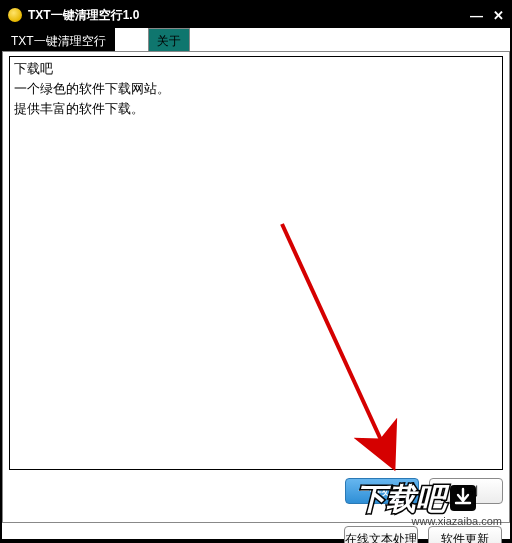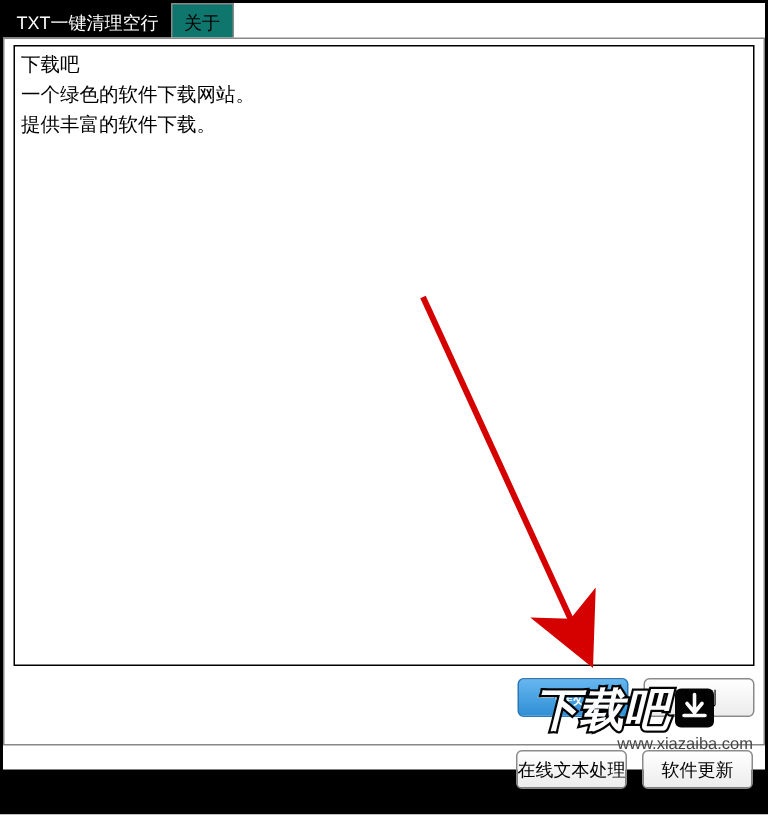--- a/index.html
+++ b/index.html
@@ -4,21 +4,21 @@
 <style>
   * { box-sizing: border-box; margin: 0; padding: 0; }
   html, body { width: 512px; height: 543px; overflow: hidden; font-family: "Microsoft YaHei", Arial, sans-serif; font-size: 12px; background: #fff; }
   .window { width: 512px; height: 543px; background: #000; padding: 2px; position: relative; }
   .titlebar { height: 26px; background: #000; color: #fff; display: flex; align-items: center; padding: 0 6px; }
   .tb-icon { width: 14px; height: 14px; border-radius: 50%; background: radial-gradient(circle at 40% 35%, #ffe36a 0%, #e7b700 70%, #a17f00 100%); margin-right: 6px; }
   .tb-title { font-weight: bold; font-size: 12px; flex: 1; }
   .tb-btns { display: flex; gap: 10px; align-items: center; }
   .tb-min, .tb-close { color: #fff; font-weight: bold; cursor: pointer; font-size: 13px; line-height: 1; }
   .client { background: #fff; width: 100%; height: calc(100% - 28px); position: relative; }
-  .tabs { display: flex; height: 24px; }
+  .tabs { display: flex; height: 24px; gap: 34px; }
   .tab { border: 1px solid #888; border-bottom: none; padding: 2px 8px 0; margin-right: -1px; background: #0f766e; height: 24px; line-height: 20px; cursor: pointer; font-size: 12px; }
   .tab.active { background: #000; color: #fff; border-color: #000; }
   .tabpage { border: 1px solid #888; position: absolute; top: 23px; left: 0; right: 0; height: 472px; background: #fff; padding: 4px 6px 6px; }
   .editor-wrap { position: relative; width: 100%; height: 414px; }
   textarea.editor {
     width: 100%; height: 100%; resize: none;
     font-family: "Microsoft YaHei", Arial, sans-serif; font-size: 13px;
     line-height: 20px; padding: 2px 4px;
     border: 1px solid #000; outline: none; overflow: scroll;
     scrollbar-color: #000 #fff;
@@ -35,20 +35,28 @@
   .action-row { display: flex; justify-content: flex-end; gap: 10px; margin-top: 8px; }
   .btn { min-width: 74px; height: 26px; border: 1px solid #8a8a8a; border-radius: 4px; background: linear-gradient(#fff,#ececec); font-size: 12px; cursor: pointer; }
   .btn.primary { background: linear-gradient(#66b6ef,#2f8fd6); color: #fff; border-color: #2a79b5; }
   .bottom-row { position: absolute; left: 0; right: 0; top: 498px; display: flex; justify-content: flex-end; gap: 10px; padding-right: 8px; }
   .watermark { position: absolute; right: 6px; bottom: 6px; pointer-events: none; opacity: 0.98; }
 </style>
 </head>
 <body>
 
 <div class="window">
+  <div class="titlebar">
+    <span class="tb-icon"></span>
+    <span class="tb-title">TXT一键清理空行1.0</span>
+    <div class="tb-btns">
+      <span class="tb-min">—</span>
+      <span class="tb-close">✕</span>
+    </div>
+  </div>
 
   <div class="client">
     <div class="tabs">
       <div class="tab active">TXT一键清理空行</div>
       <div class="tab">关于</div>
     </div>
 
     <div class="tabpage">
       <div class="editor-wrap">
         <textarea class="editor" spellcheck="false" style="">下载吧

